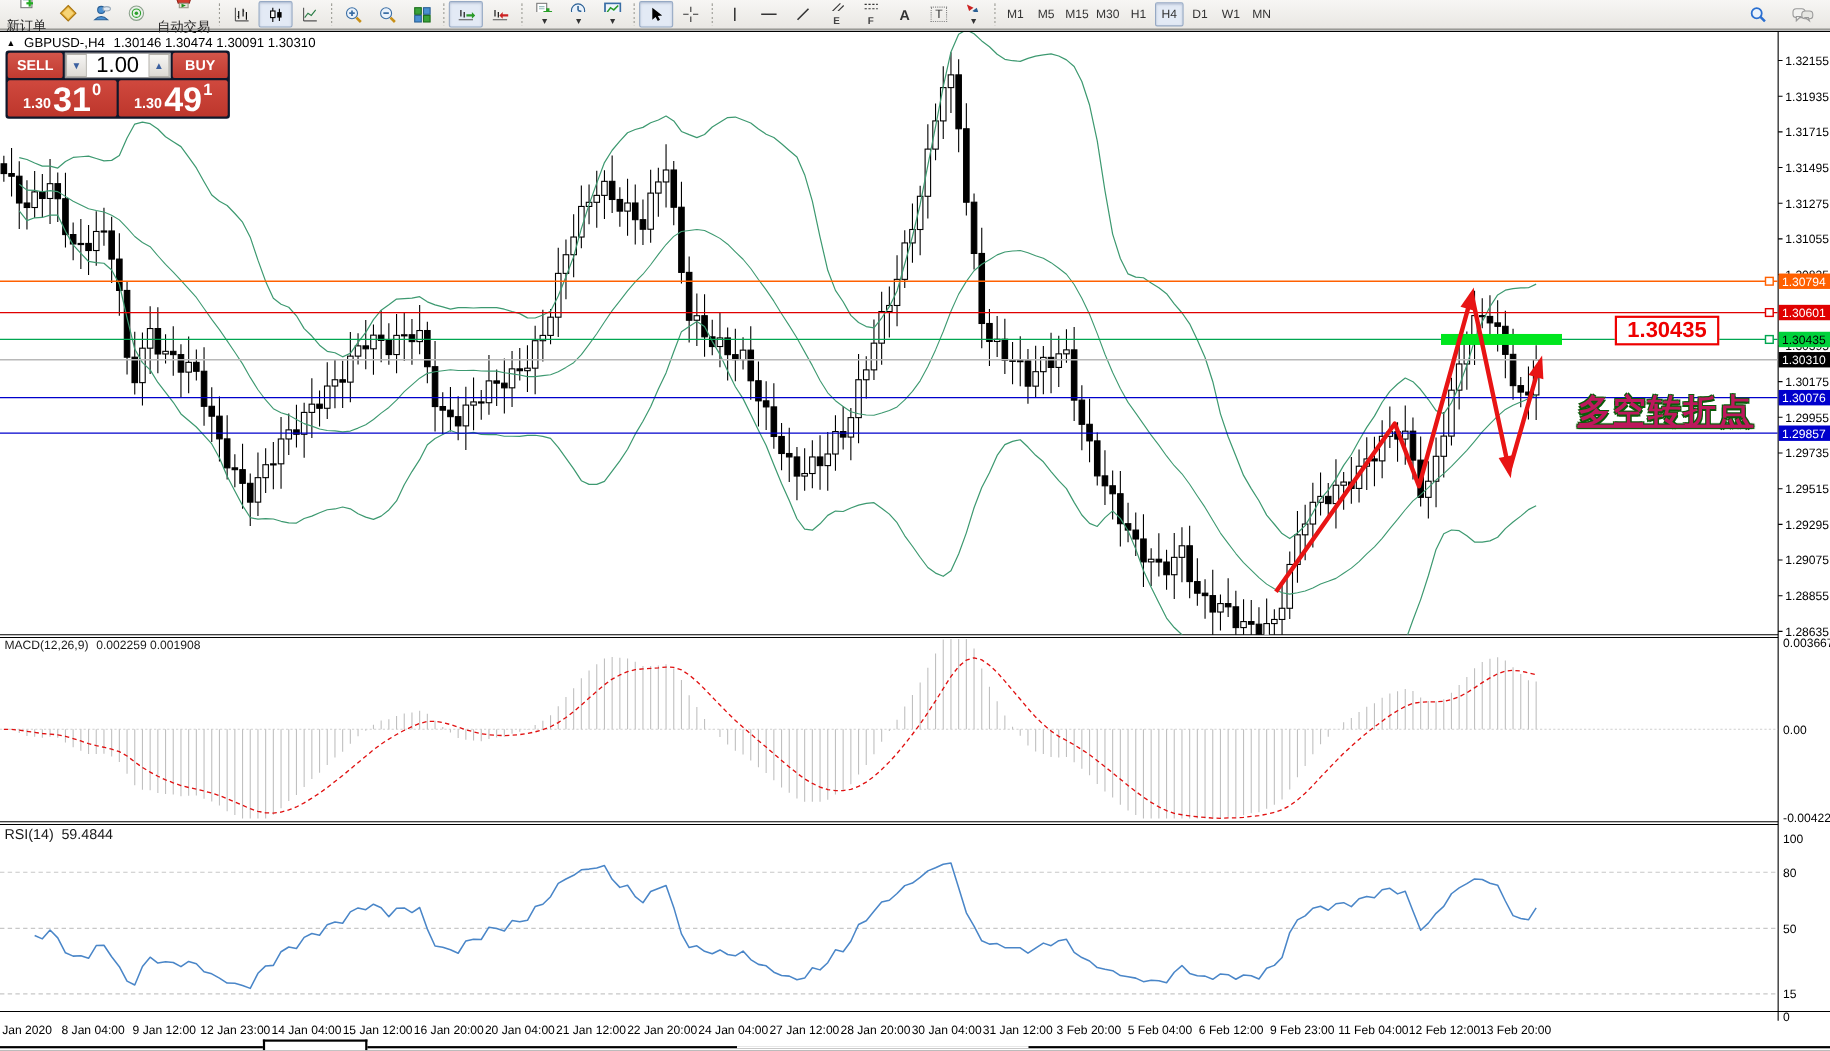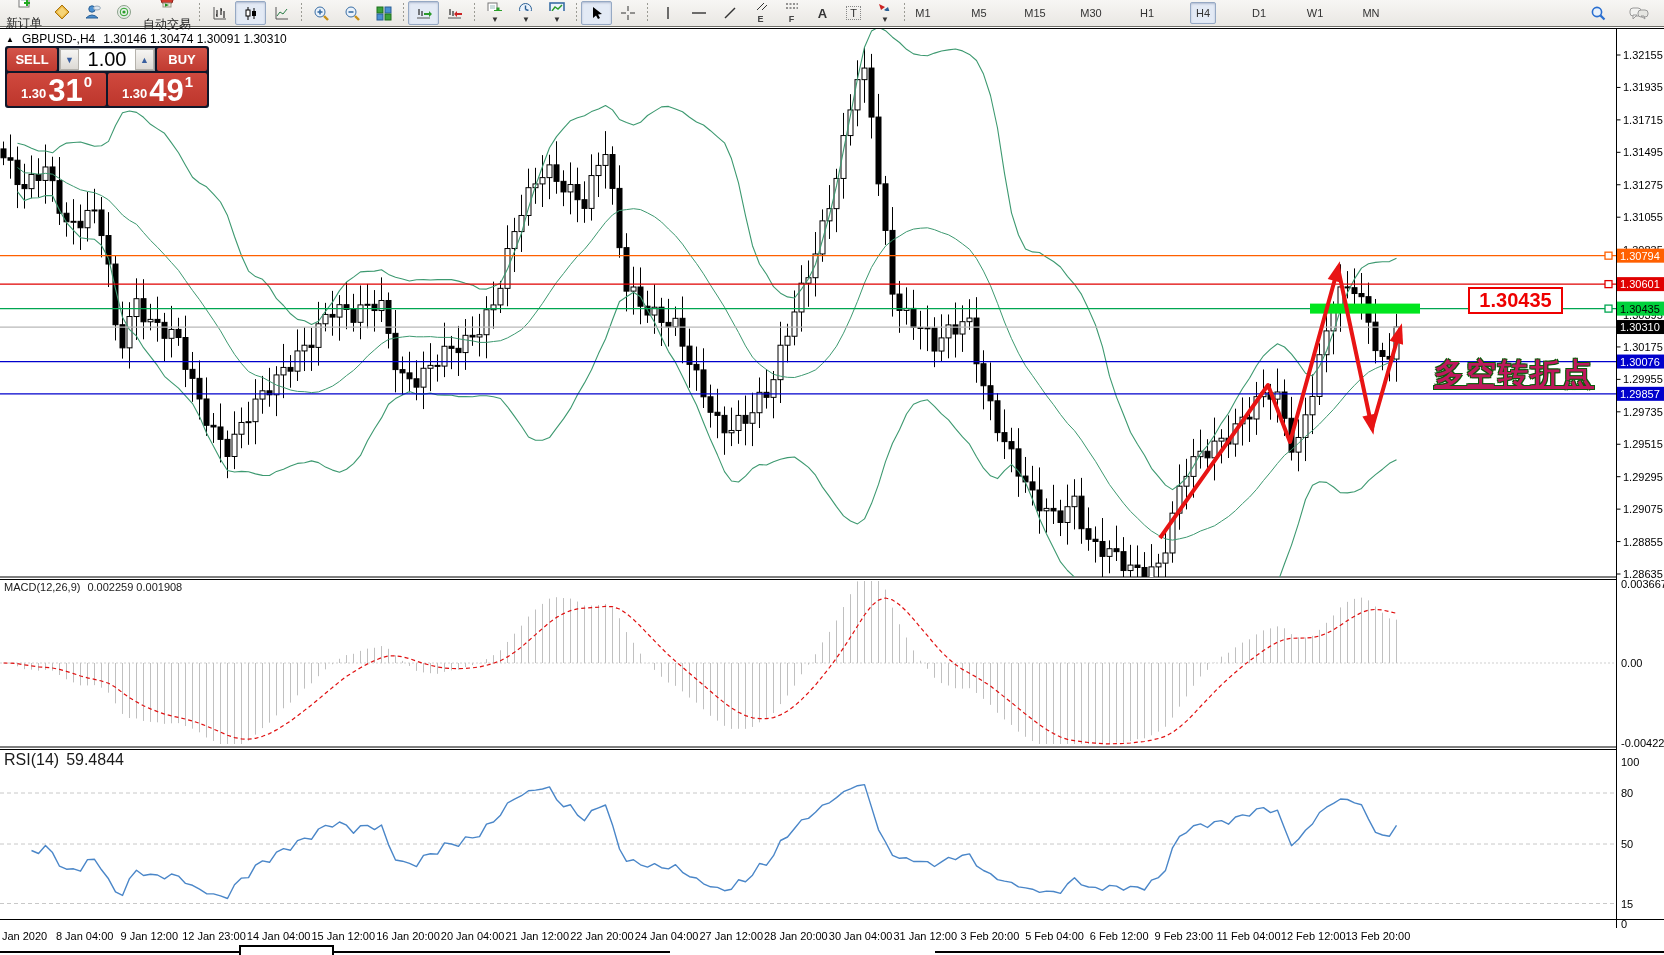--- a/index.html
+++ b/index.html
@@ -17,21 +17,21 @@
   .tfbtn{height:20px;min-width:24px;display:flex;align-items:center;justify-content:center;
       font-size:11px;color:#333;border:1px solid transparent;border-radius:2px;margin:0 1px;}
   .tfbtn.sel{background:#e3eaf5;border-color:#96a9c4;box-shadow:inset 0 1px 2px rgba(80,100,140,.35);}
   .tb-right{margin-left:auto;display:flex;align-items:center;gap:10px;padding-right:8px;}
   .ltr{font-size:9px;font-weight:bold;color:#444;}
   
   .ovl{position:absolute;z-index:10;}
   #chart-title{left:6px;top:32px;font-size:12px;color:#000;display:flex;gap:8px;align-items:center;}
   #chart-title .tri{font-size:8px;}
   #macd-label{left:4px;top:581px;font-size:11px;color:#1a1a1a;display:flex;gap:7px;justify-content:space-between;}
-  #rsi-label{left:4px;top:751px;font-size:16px;color:#1a1a1a;display:flex;gap:7px;}
+  #rsi-label{left:4px;top:751px;font-size:13px;color:#1a1a1a;display:flex;gap:7px;}
   #cn-note{left:1434px;top:354px;font-size:30px;font-weight:bold;color:#be185d;letter-spacing:2px;
      text-shadow:1px 1px 0 #0a5c0a,-1px 1px 0 #0a5c0a,1px -1px 0 #0a5c0a,-1px -1px 0 #0a5c0a;text-decoration:underline;}
   #price-callout{left:1468px;top:287px;width:95px;height:27px;box-sizing:border-box;border:2px solid #ee0000;
      background:#fff;color:#ee0000;font-size:20px;font-weight:bold;text-align:center;line-height:23px;}
   
   #trade-panel{position:absolute;left:5px;top:46px;width:204px;z-index:20;border-radius:3px;
      background:#0f172a;padding:2px;box-sizing:border-box;}
   .tp-row1{display:flex;height:23px;gap:2px;}
   .tp-btn{flex:0 0 50px;background:linear-gradient(#d4554a,#c03a30);color:#fff;font-size:13px;font-weight:bold;
      display:flex;align-items:center;justify-content:center;border-radius:2px;}
@@ -242,21 +242,21 @@
         <span style="font-size:11px;color:#333;border:1px dotted #888;padding:0 3px">T</span>
       </div>
     <div class="tb">
         <svg width="15" height="13">
           <polygon points="2,2 8,5 4,8" fill="#cc2222"></polygon>
           <polygon points="13,11 7,8 11,5" fill="#2a5f94"></polygon>
         </svg>
         <span class="caret">▼</span>
       </div>
     <div class="sep"></div>
-    <div id="tf-group" style="display:flex;gap:28px;">
+    <div id="tf-group" style="display:flex;">
         <div class="tfbtn">M1</div>
         <div class="tfbtn">M5</div>
         <div class="tfbtn">M15</div>
         <div class="tfbtn">M30</div>
         <div class="tfbtn">H1</div>
         <div class="tfbtn sel">H4</div>
         <div class="tfbtn">D1</div>
         <div class="tfbtn">W1</div>
         <div class="tfbtn">MN</div>
       </div>

